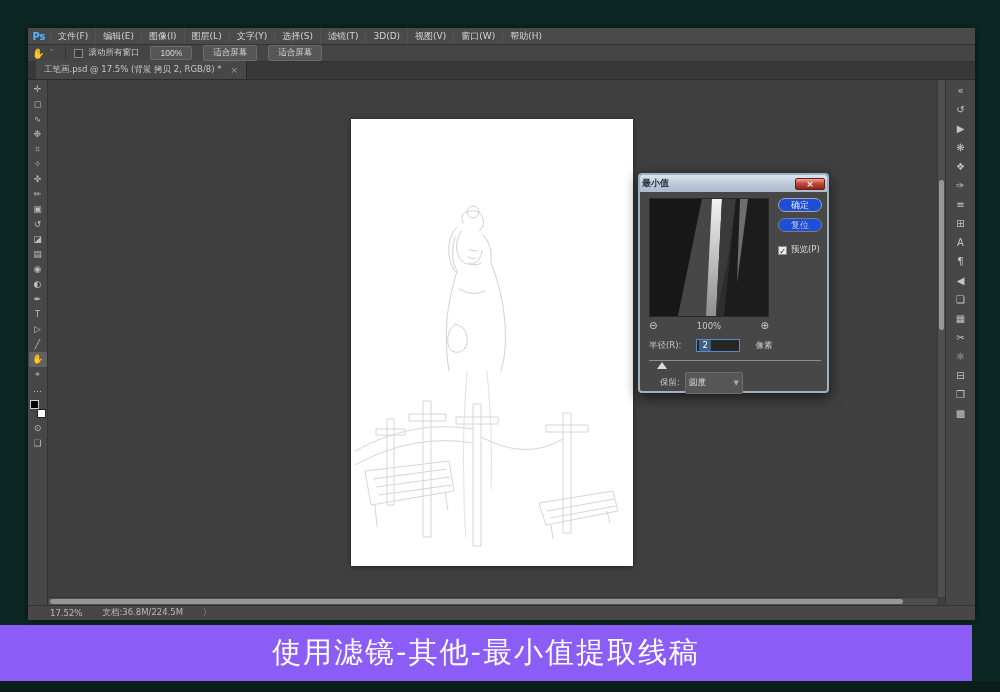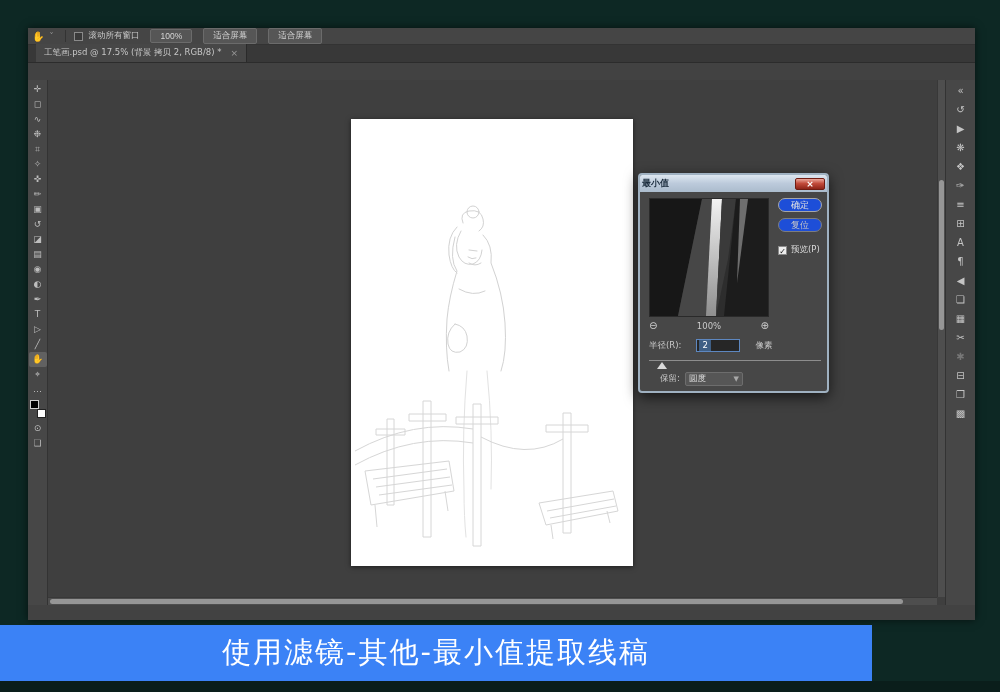--- a/index.html
+++ b/index.html
@@ -162,42 +162,58 @@
   .slider-thumb {
     position:absolute; left:8px; top:4px; width:0; height:0;
     border-left:5px solid transparent; border-right:5px solid transparent;
     border-bottom:7px solid #d9d9d9;
   }
   .preserve-row {
     position:absolute; left:20px; top:180px; display:flex; align-items:center;
     gap:5px; font-size:8.5px; color:#c9c9c9;
   }
   .preserve-select {
-    width:58px; height:14px; background:#565656; border:1px solid #6d6d6d;
+    width:58px; height:22px; background:#565656; border:1px solid #6d6d6d;
     border-radius:2px; display:flex; align-items:center; justify-content:space-between;
     padding:0 3px; color:#dedede;
   }
   .select-caret { color:#a8a8a8; font-size:7px; }
 
   
   .caption-bar {
-    position:absolute; left:0; top:625px; width:872px; height:56px;
-    background:#3b82f6; display:flex; align-items:center; justify-content:center;
+    position:absolute; left:0; top:625px; width:972px; height:56px;
+    background:#8b5cf6; display:flex; align-items:center; justify-content:center;
   }
   .caption-text {
     color:#ffffff; font-size:29px; font-weight:500; letter-spacing:2px;
     font-family:"DejaVu Sans", sans-serif;
   }
   .bottom-strip { position:absolute; left:0; top:681px; width:1000px; height:11px; background:#0a1e1b; }
 </style>
 </head>
 <body>
 
 <div id="ps-window">
 
+  <div class="menubar">
+    <span class="ps-logo">Ps</span>
+    <span style="display:flex;">
+        <span class="menu-item">文件(F)</span>
+        <span class="menu-item">编辑(E)</span>
+        <span class="menu-item">图像(I)</span>
+        <span class="menu-item">图层(L)</span>
+        <span class="menu-item">文字(Y)</span>
+        <span class="menu-item">选择(S)</span>
+        <span class="menu-item">滤镜(T)</span>
+        <span class="menu-item">3D(D)</span>
+        <span class="menu-item">视图(V)</span>
+        <span class="menu-item">窗口(W)</span>
+        <span class="menu-item">帮助(H)</span>
+      </span>
+  </div>
 
   <div class="optionsbar">
     <span class="opt-hand">✋</span>
     <span class="opt-caret">˅</span>
     <span class="opt-sep"></span>
     <span class="opt-checkbox"></span>
     <span>滚动所有窗口</span>
     <button class="opt-btn">100%</button>
     <button class="opt-btn">适合屏幕</button>
     <button class="opt-btn">适合屏幕</button>
@@ -265,20 +281,25 @@
       <div class="h-scrollbar">
           <div class="thumb"></div>
         </div>
     </div>
 
     <div class="panelstrip">
       <span style="display:contents;"><span class="panel-item">«</span><span class="panel-item">↺</span><span class="panel-item">▶</span><span class="panel-item">❋</span><span class="panel-item">❖</span><span class="panel-item">✑</span><span class="panel-item">≡</span><span class="panel-item">⊞</span><span class="panel-item">A</span><span class="panel-item">¶</span><span class="panel-item">◀</span><span class="panel-item">❏</span><span class="panel-item">▦</span><span class="panel-item">✂</span><span class="panel-item dim">✱</span><span class="panel-item">⊟</span><span class="panel-item">❐</span><span class="panel-item">▩</span></span>
     </div>
   </div>
 
+  <div class="statusbar">
+    <span>17.52%</span>
+    <span>文档:36.8M/224.5M</span>
+    <span>〉</span>
+  </div>
 </div>
 
 <div class="dialog">
   <div class="dialog-titlebar">
     <span>最小值</span>
     <span class="dialog-close">×</span>
   </div>
   <div class="dialog-body">
     <div class="preview-box">
       <svg width="118" height="117" viewBox="0 0 118 117">

